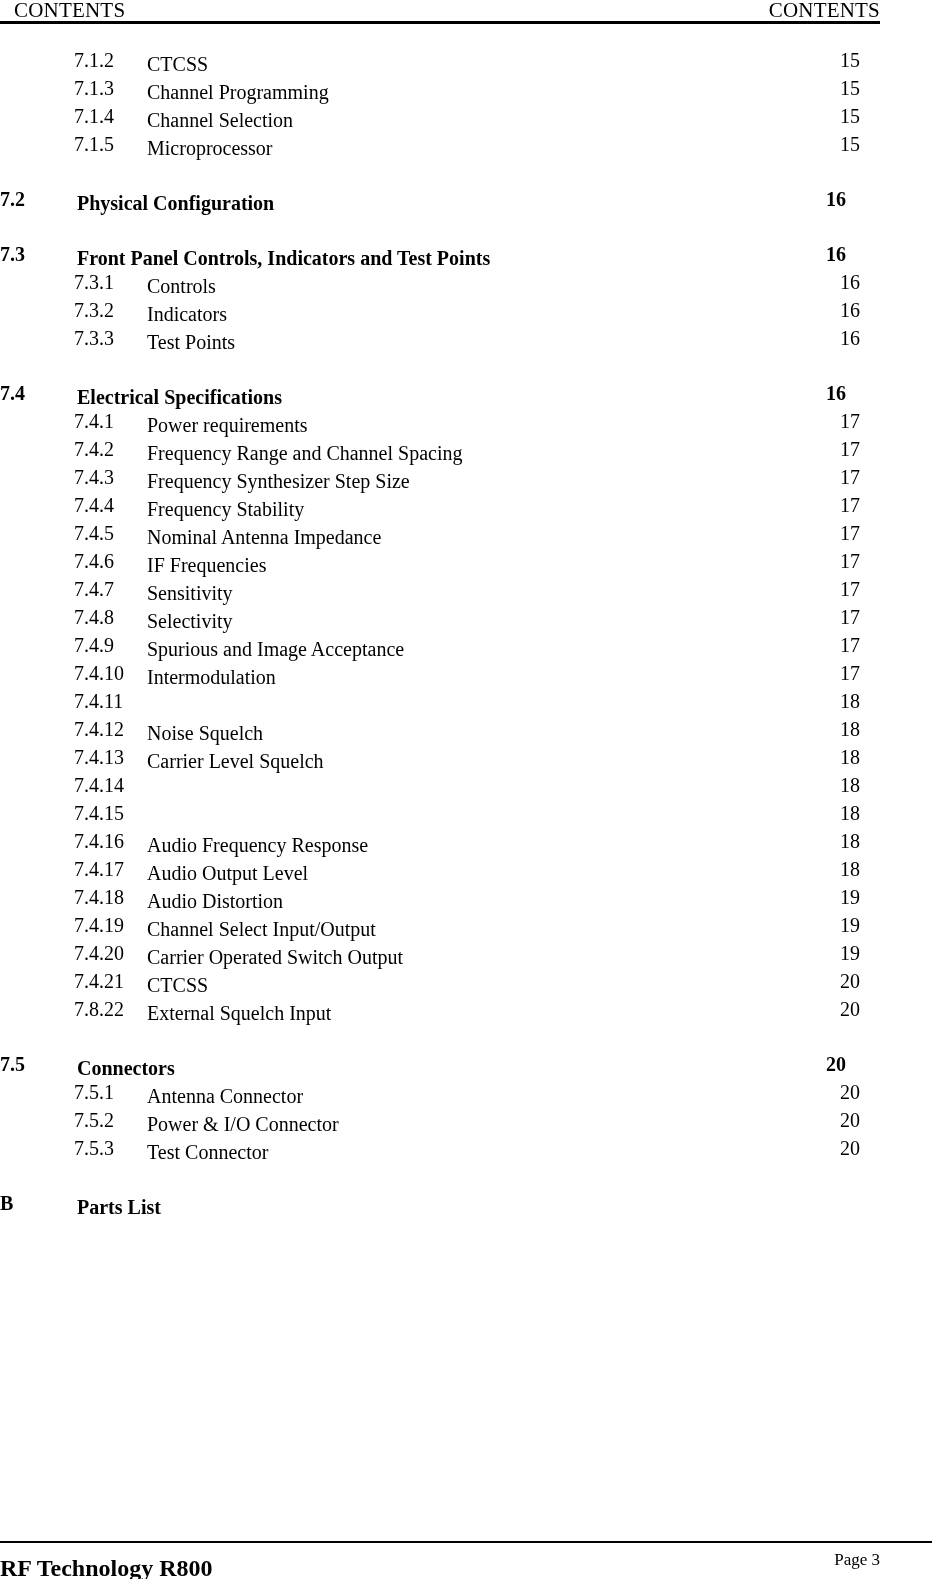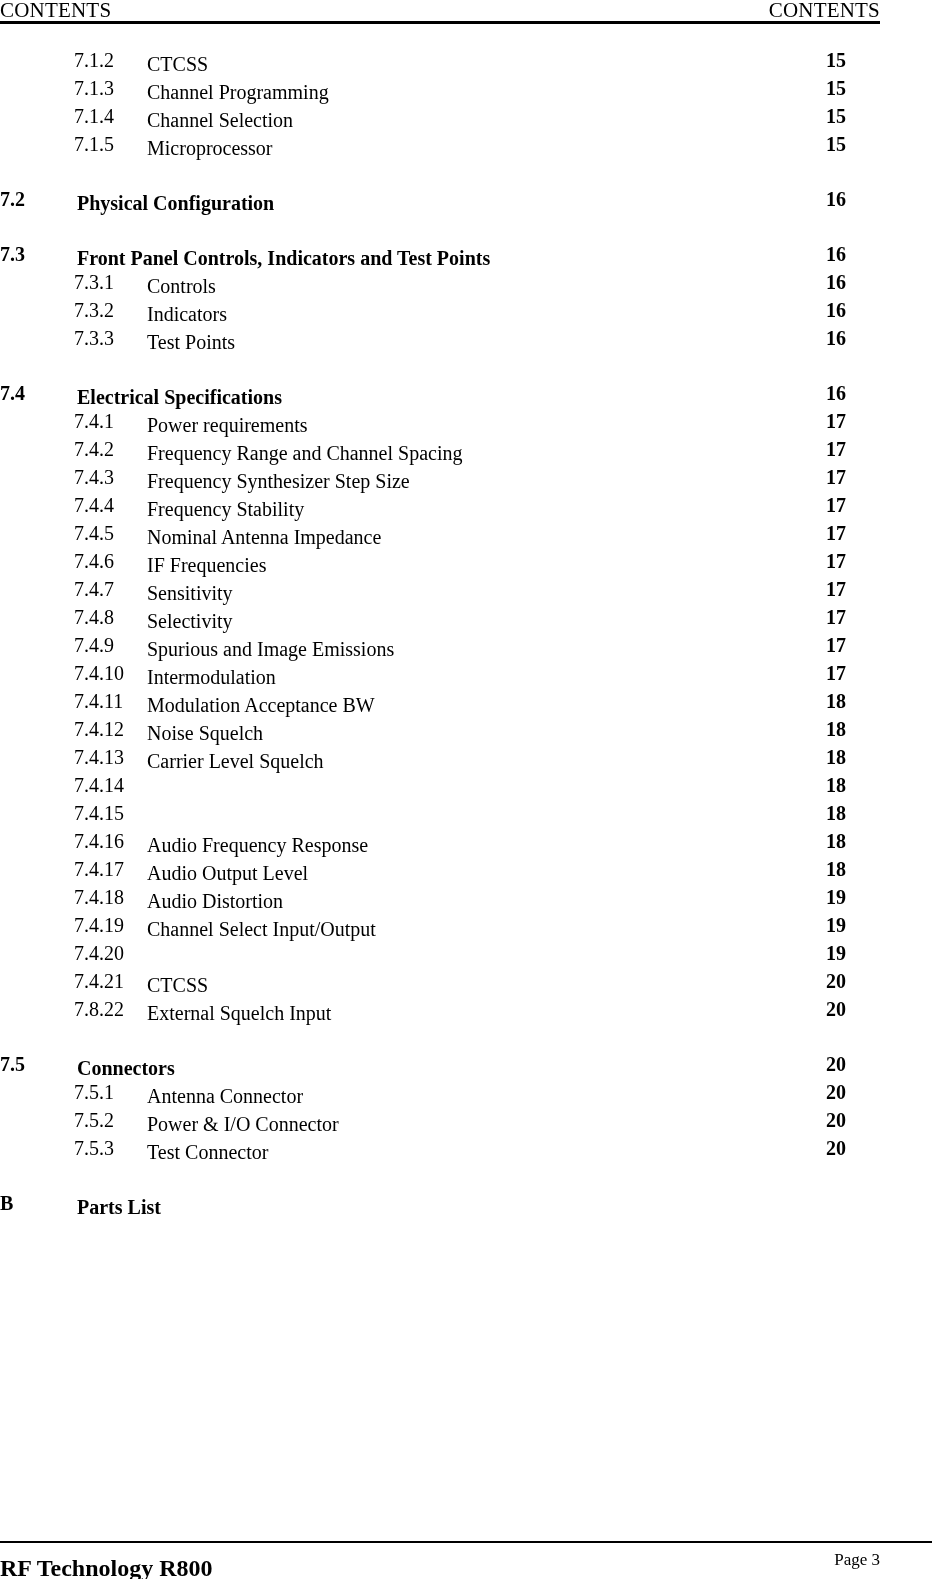--- a/index.html
+++ b/index.html
@@ -25,20 +25,21 @@
 
   
   .running-header {
     position: absolute;
     left: 0;
     top: 0;
     width: 880px;
     height: 24px;
     border-bottom: 3px solid #000000;
     box-sizing: border-box;
+    padding-left: 14px;
   }
   .running-header .rh-inner {
     position: relative;
     width: 100%;
     height: 21px;
     display: flex;
     justify-content: space-between;
     align-items: flex-start;
   }
   .rh-text {
@@ -91,21 +92,21 @@
   }
 
   
   .lvl1 .num   { left: 0px;   font-weight: bold; }
   .lvl1 .title { left: 77px;  font-weight: bold; }
   .lvl1 .pageno{ font-weight: bold; }
 
   
   .lvl2 .num   { left: 74px;  font-weight: normal; }
   .lvl2 .title { left: 147px; font-weight: normal; }
-  .lvl2 .pageno{ font-weight: bold; }
+  .lvl2 .pageno{ font-weight: normal; margin-left: 14px; }
 
   
   .running-footer {
     position: absolute;
     left: 0;
     top: 1541px;
     width: 932px;
   }
   .footer-rule {
     width: 932px;
@@ -237,31 +238,30 @@
         <span class="title">Sensitivity</span>
         <span class="pageno">17</span>
       </div>
       <div class="toc-row lvl2">
         <span class="num">7.4.8</span>
         <span class="title">Selectivity</span>
         <span class="pageno">17</span>
       </div>
       <div class="toc-row lvl2">
         <span class="num">7.4.9</span>
-        <span class="title">Spurious and Image Emissions</span>
+        <span class="title">Spurious and Image Acceptance</span>
         <span class="pageno">17</span>
       </div>
       <div class="toc-row lvl2">
         <span class="num">7.4.10</span>
         <span class="title">Intermodulation</span>
         <span class="pageno">17</span>
       </div>
       <div class="toc-row lvl2">
         <span class="num">7.4.11</span>
-        <span class="title">Modulation Acceptance BW</span>
         <span class="pageno">18</span>
       </div>
       <div class="toc-row lvl2">
         <span class="num">7.4.12</span>
         <span class="title">Noise Squelch</span>
         <span class="pageno">18</span>
       </div>
       <div class="toc-row lvl2">
         <span class="num">7.4.13</span>
         <span class="title">Carrier Level Squelch</span>
@@ -290,20 +290,21 @@
         <span class="title">Audio Distortion</span>
         <span class="pageno">19</span>
       </div>
       <div class="toc-row lvl2">
         <span class="num">7.4.19</span>
         <span class="title">Channel Select Input/Output</span>
         <span class="pageno">19</span>
       </div>
       <div class="toc-row lvl2">
         <span class="num">7.4.20</span>
+        <span class="title">Carrier Operated Switch Output</span>
         <span class="pageno">19</span>
       </div>
       <div class="toc-row lvl2">
         <span class="num">7.4.21</span>
         <span class="title">CTCSS</span>
         <span class="pageno">20</span>
       </div>
       <div class="toc-row lvl2">
         <span class="num">7.8.22</span>
         <span class="title">External Squelch Input</span>

